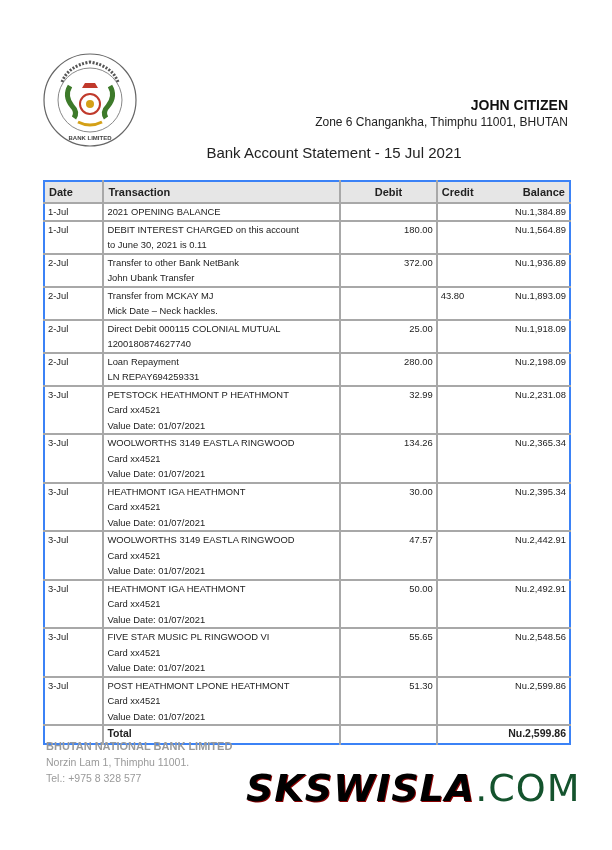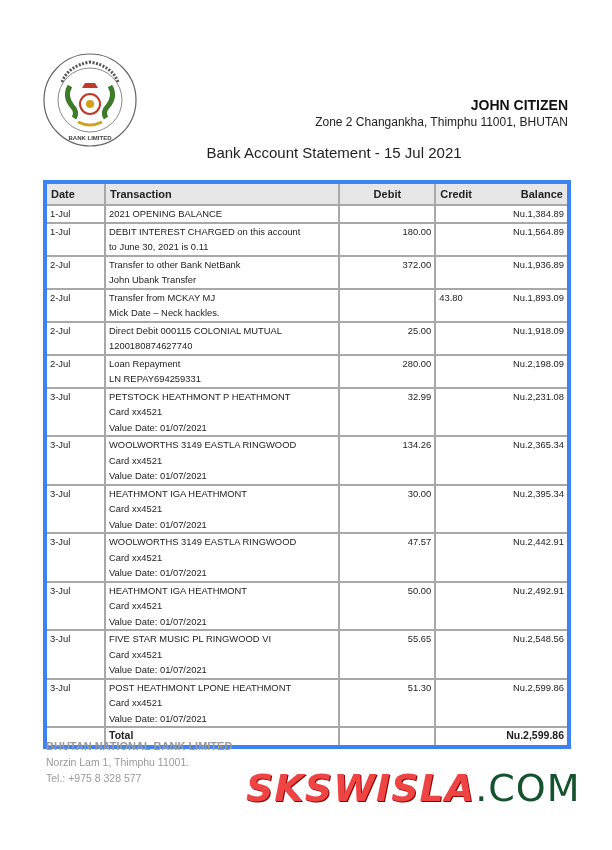--- a/index.html
+++ b/index.html
@@ -16,21 +16,21 @@
     font-size: 12px; line-height: 16px; color: #222; margin-top: 32px;
   }
   .addr .name { font-weight: bold; font-size: 14px; line-height: 18px; color: #111; }
   .title {
     position: absolute; left: 0; width: 612px; top: 144px; text-align: center;
     font-size: 15px; color: #222; padding-left: 28px;
   }
   table.stmt {
     position: absolute; left: 43px; top: 180px; width: 528px;
     border-collapse: collapse; font-size: 9.4px; color: #222;
-    border: 4px solid #3b82f6;
+    border: 2px solid #3b82f6;
   }
   table.stmt th {
     background: #e6e6e6; font-weight: bold; font-size: 11px; height: 20px;
     padding: 0 4px; border-bottom: 2px solid #a8a8a8; color: #222;
   }
   table.stmt td {
     padding: 0 3px; vertical-align: top; line-height: 15.5px;
   }
   table.stmt tr.row td { border-top: 2px solid #a8a8a8; }
   .c-date { width: 50px; border-right: 2px solid #a8a8a8; }
@@ -46,21 +46,21 @@
   .total td { font-weight: bold; font-size: 10.5px; height: 17px; vertical-align: middle; }
   .footer {
     position: absolute; left: 46px; top: 738px; color: #9a9a9a;
     font-size: 10.5px; line-height: 16px;
   }
   .footer .bank { font-weight: bold; font-size: 11px; color: #9a9a9a; }
   .watermark {
     position: absolute; left: 246px; top: 766px; font-size: 38px;
     font-family: "DejaVu Sans", sans-serif; letter-spacing: 1px;
   }
-  .watermark .red { color: #ef4444; font-weight: bold; font-style: italic; text-shadow: 1px 1px 0 #8a0000; }
+  .watermark .red { color: #000000; font-weight: bold; font-style: italic; text-shadow: 1px 1px 0 #8a0000; }
   .watermark .blue { color: #14532d; }
 </style>
 </head>
 <body>
 
 <div class="logo">
   <svg width="96" height="96" viewBox="0 0 96 96">
     <circle cx="48" cy="48" r="46" fill="#fff" stroke="#666" stroke-width="1.2"></circle>
     <circle cx="48" cy="48" r="32" fill="#fff" stroke="#888" stroke-width="1"></circle>
     <path d="M20 30 Q26 14 48 10 Q70 14 76 30" fill="none" stroke="#555" stroke-width="3" stroke-dasharray="2 1.5"></path>
@@ -69,21 +69,21 @@
     <circle cx="48" cy="52" r="10" fill="#fff" stroke="#c0392b" stroke-width="2"></circle>
     <circle cx="48" cy="52" r="4" fill="#d4a017"></circle>
     <path d="M40 36 h16 l-3 -5 h-10 z" fill="#c0392b"></path>
     <path d="M36 70 q12 6 24 0" fill="none" stroke="#d4a017" stroke-width="3"></path>
     <text x="48" y="88" text-anchor="middle" font-size="6" font-weight="bold" fill="#444" font-family="Liberation Sans, sans-serif">BANK LIMITED</text>
   </svg>
 </div>
 
 <div class="addr">
   <div class="name">JOHN CITIZEN</div>
-  <div>Zone 2 Changankha, Thimphu 11001, BHUTAN</div>
+  <div>Zone 6 Changankha, Thimphu 11001, BHUTAN</div>
 </div>
 
 <div class="title">Bank Account Statement - 15 Jul 2021</div>
 
 <table class="stmt">
   <thead>
     <tr>
       <th class="c-date">Date</th>
       <th class="c-tx">Transaction</th>
       <th class="c-deb">Debit</th>

